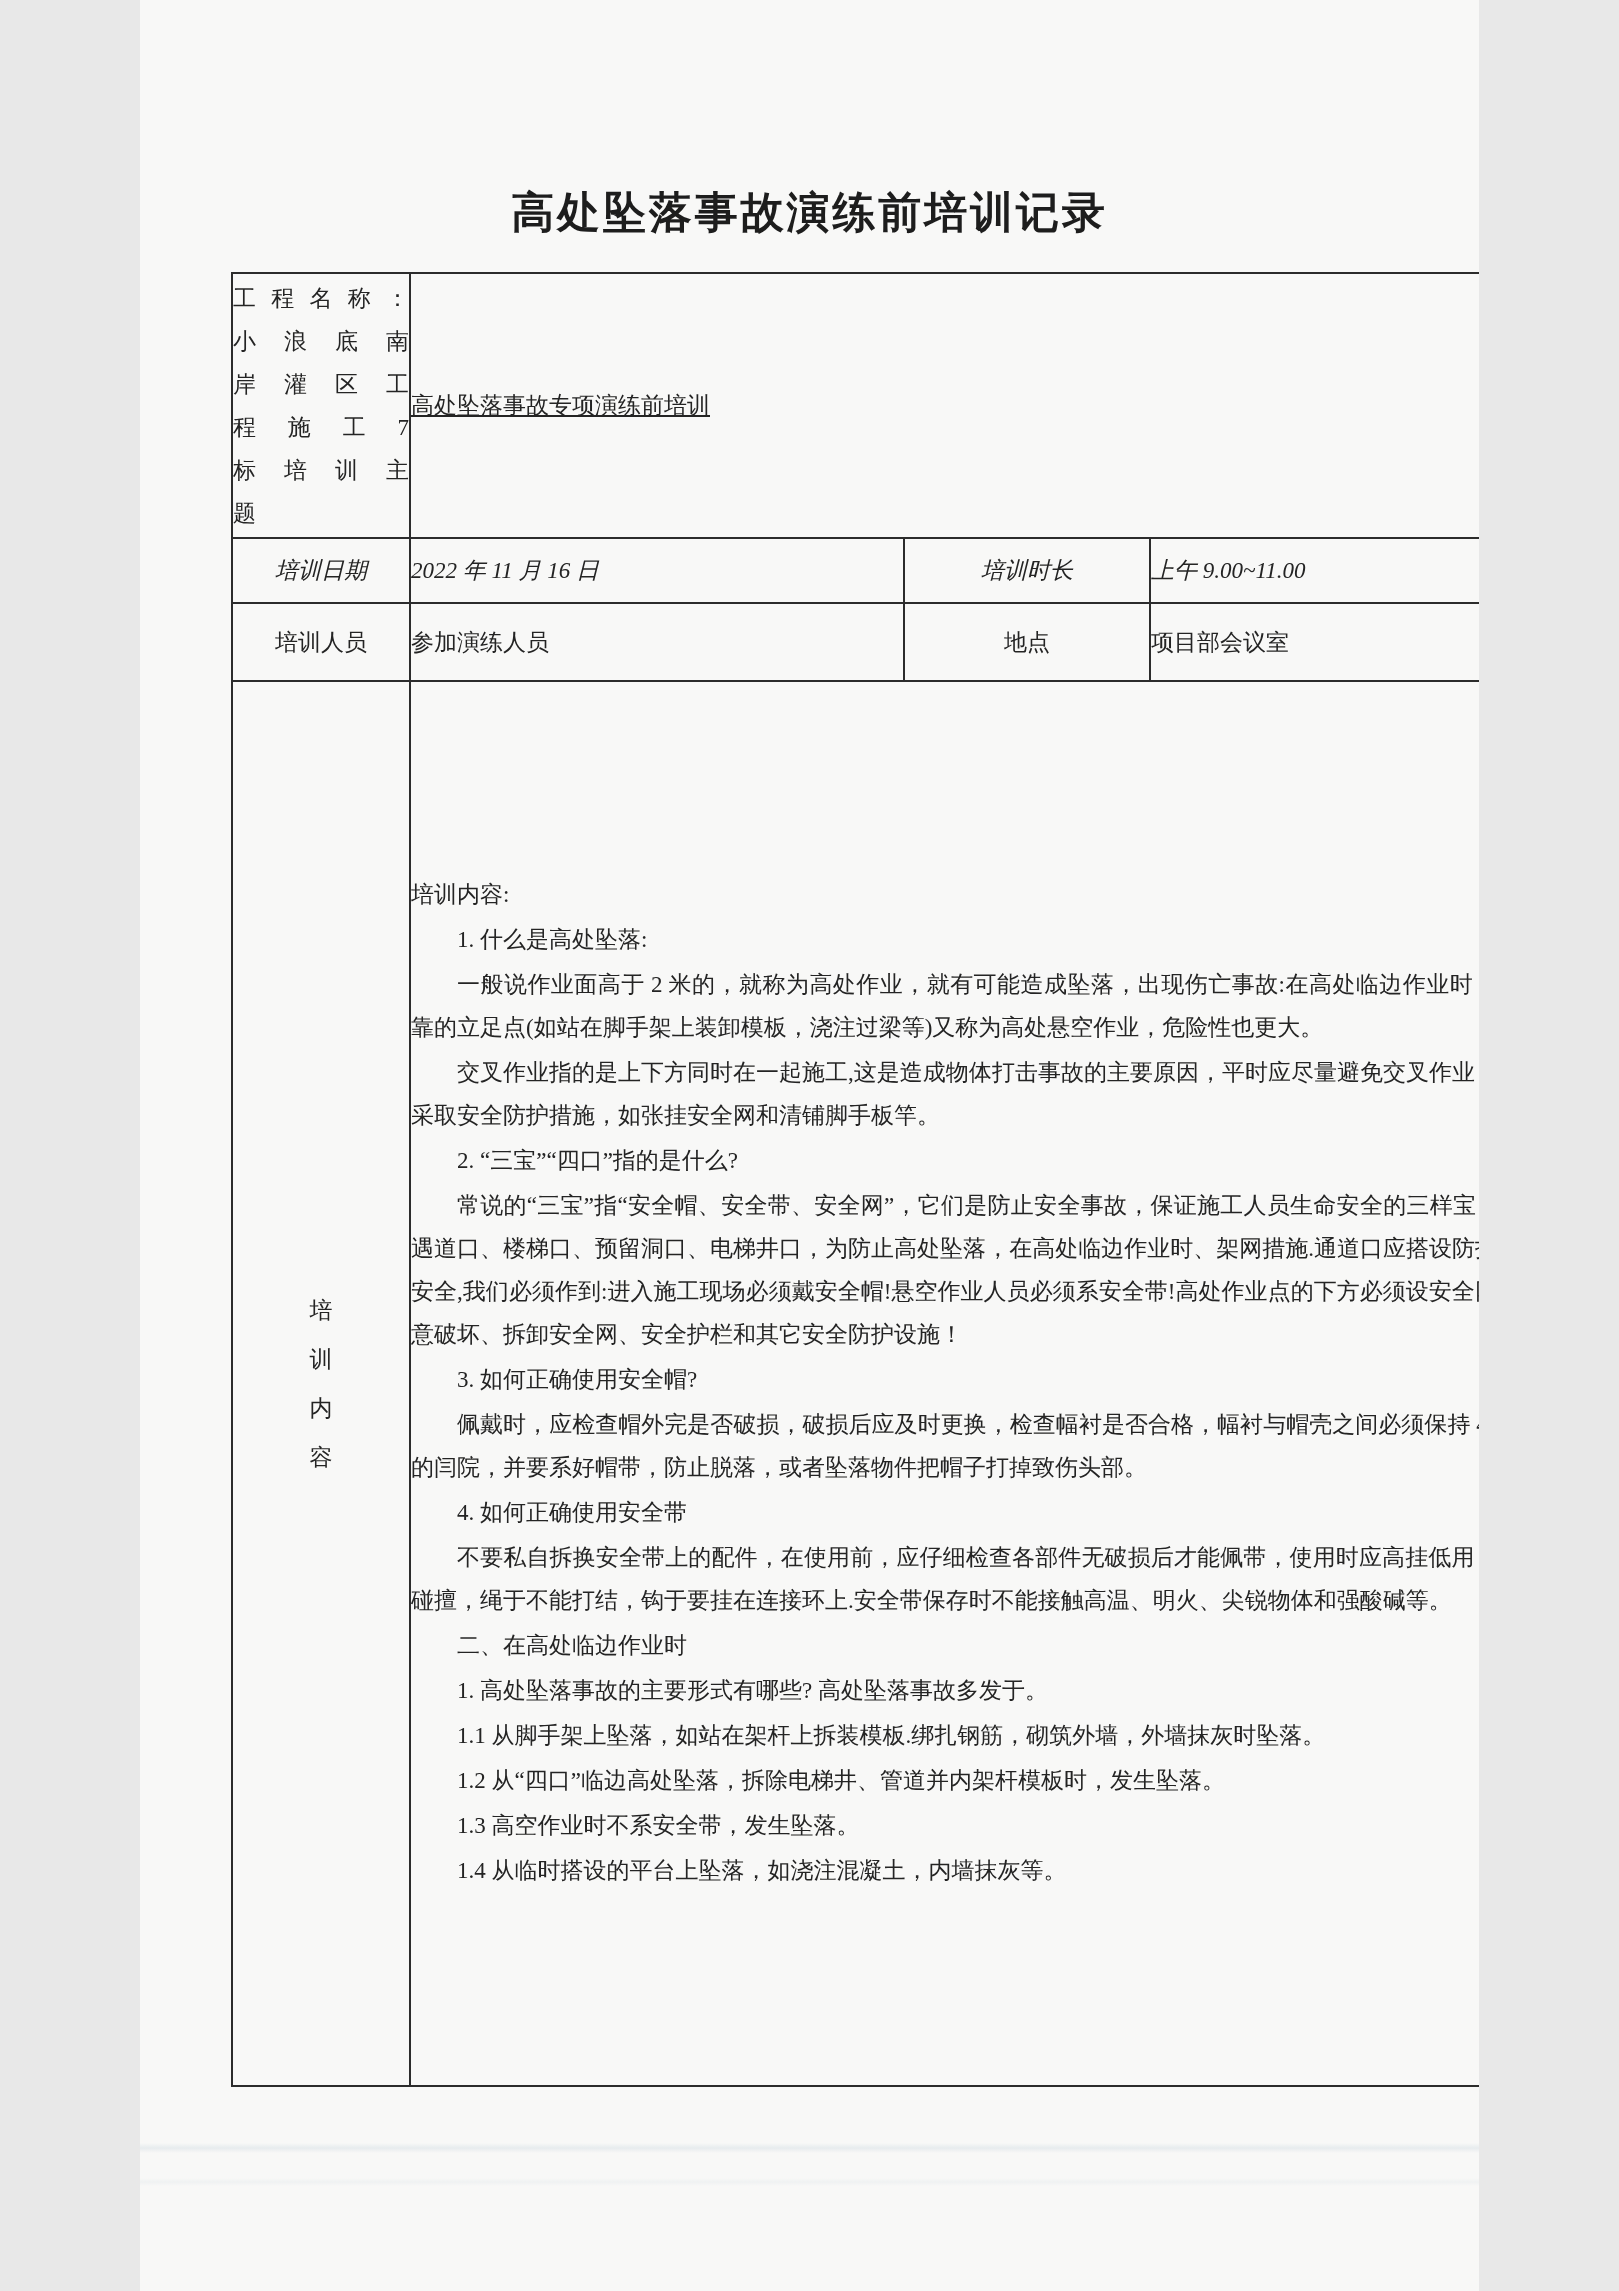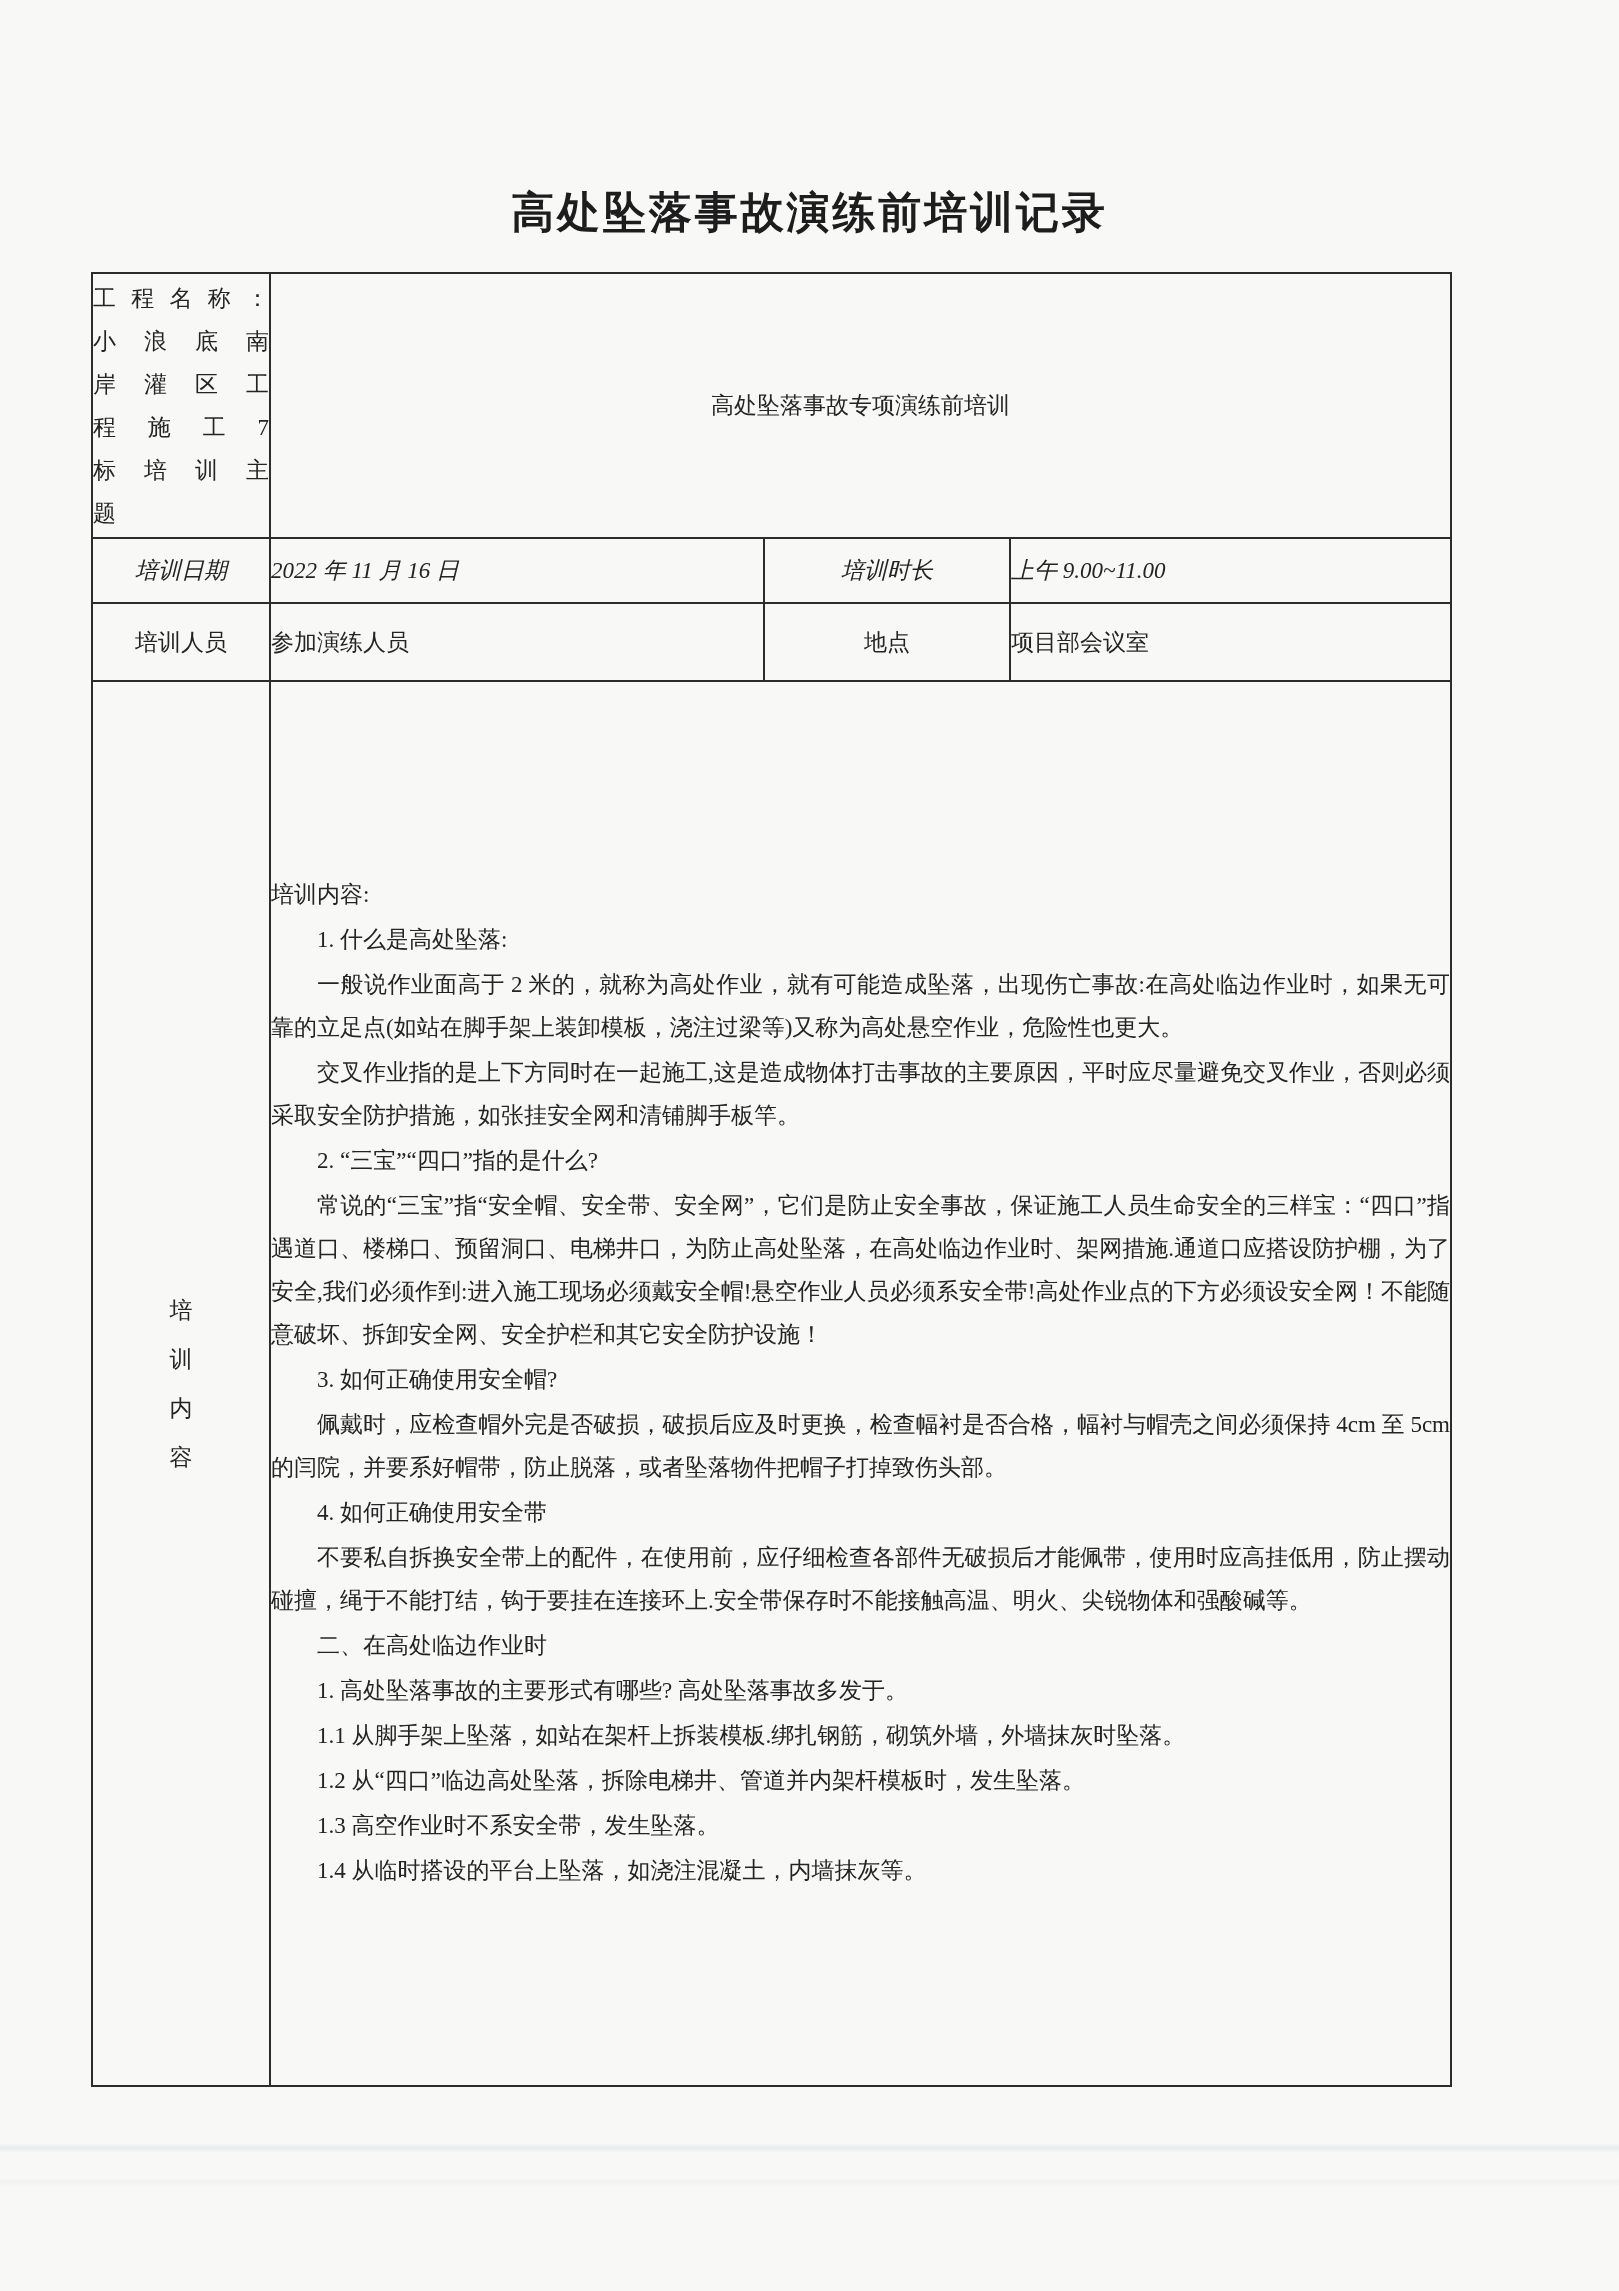--- a/index.html
+++ b/index.html
@@ -2,21 +2,21 @@
 <html><head>
 <meta charset="utf-8">
 <style>
   html, body {
     margin: 0;
     padding: 0;
     background: #e8e8e8;
   }
   .page {
     position: relative;
-    width: 1619px;
+    width: 1339px;
     height: 2292px;
     margin: 0 auto;
     background: #f8f8f7;
     overflow: hidden;
     font-family: "Liberation Serif", "DejaVu Serif", serif;
     color: #222;
   }
   
   .scan-streak-1 {
     position: absolute;
@@ -70,23 +70,24 @@
     height: 263px;
     vertical-align: middle;
     padding: 5.9px 16.7px;
     font-size: 27.4px;
     line-height: 43px;
     white-space: pre-line;
     text-align: justify;
     text-align-last: justify;
   }
   td.topic-cell {
-    text-align: center;
+    text-align: left;
     vertical-align: middle;
     font-size: 29px;
+    text-decoration: underline;
   }
   td.label-cell {
     text-align: center;
     font-size: 29px;
   }
   td.value-cell {
     font-size: 29px;
   }
   tr.row-date td { height: 63px; font-style: italic; }
   tr.row-people td { height: 76px; }

